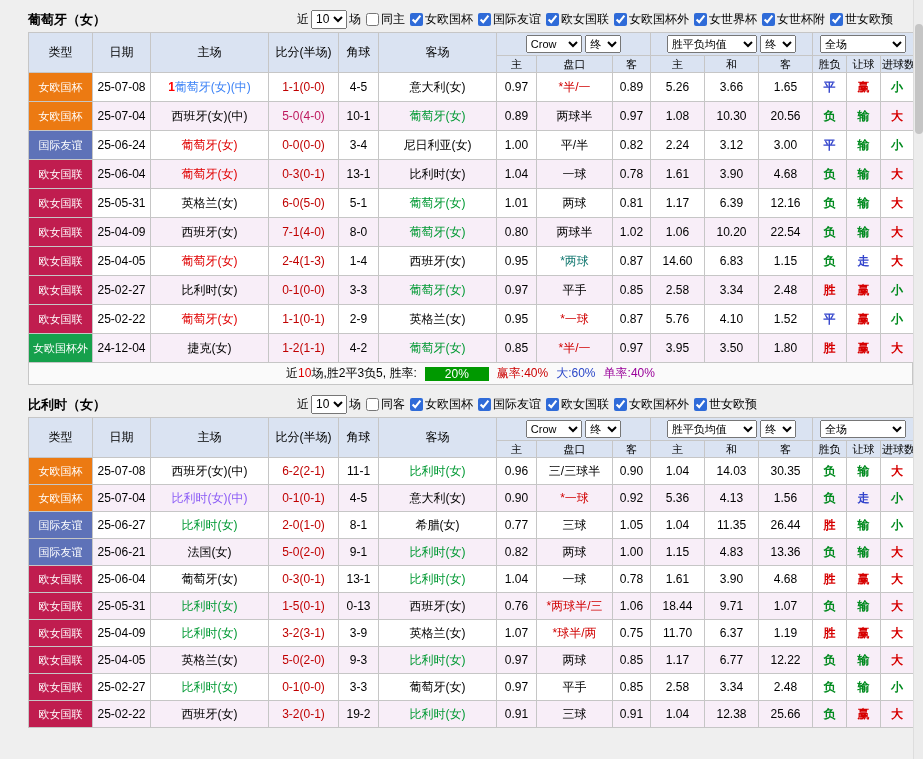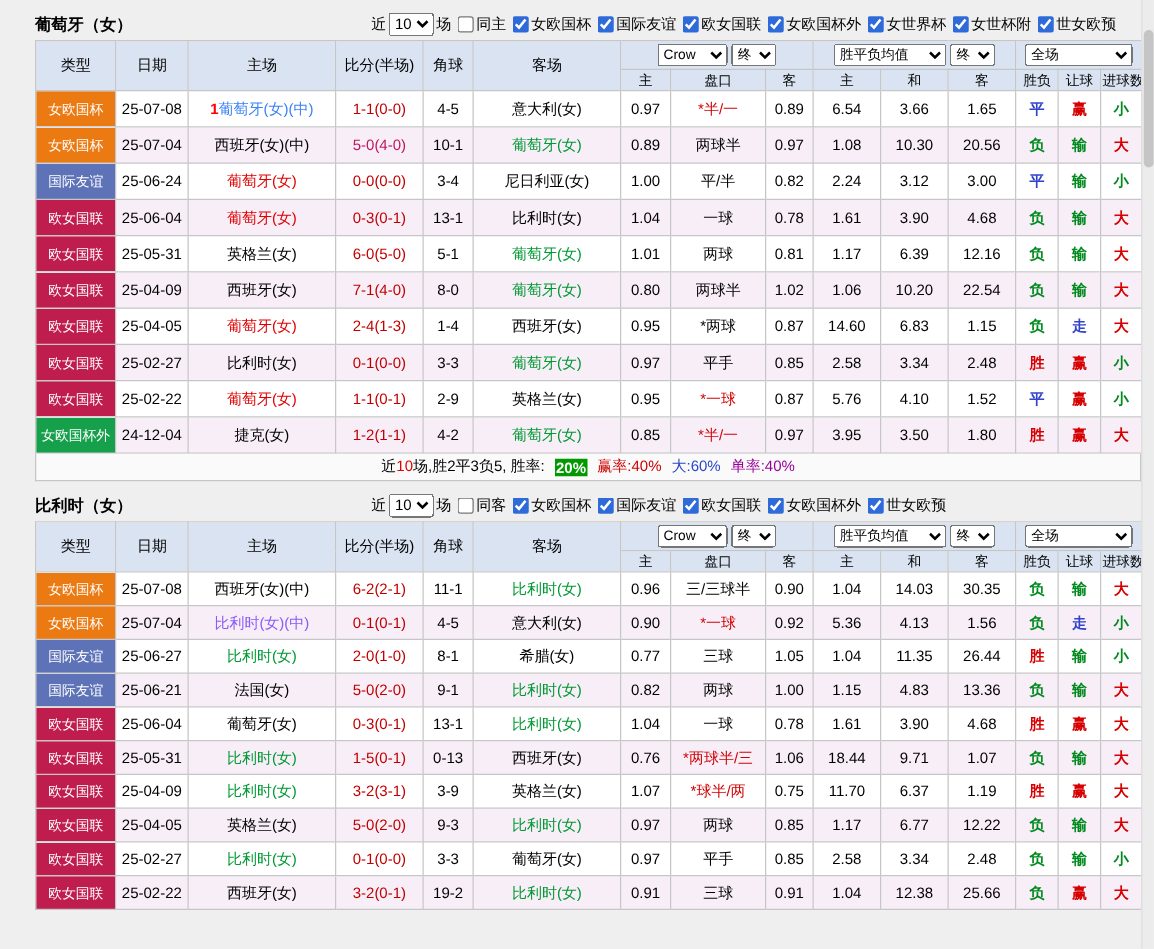--- a/index.html
+++ b/index.html
@@ -48,21 +48,21 @@
   td.res { font-weight: bold; }
   .sel { font-size: 11px; height: 18px; }
   .sel-co { width: 56px; } .sel-p { width: 36px; } .sel-eu { width: 90px; } .sel-sc { width: 86px; }
 
   
   .summary {
     width: 885px; margin-left: 28px; height: 22px;
     background: #fafafa; border: 1px solid #c6c6c6; border-top: 0;
     display: flex; align-items: center; justify-content: center; gap: 8px; font-size: 12px;
   }
-  .rate-badge { padding: 0 1px; font-weight: bold; }
+  .rate-badge { padding: 0 20px; font-weight: normal; }
 
   
   .scrollbar { position: absolute; right: 0; top: 0; width: 10px; height: 759px; background: #ececec; border-left: 1px solid #ddd; }
   .scrollbar .thumb { position: absolute; left: 1px; top: 24px; width: 8px; height: 110px; background: #c5c5c5; border-radius: 4px; }
 </style>
 </head>
 <body>
 
 <div class="page">
 
@@ -162,21 +162,21 @@
         <tr>
           <td class="type" style="background:#ec7a12">女欧国杯</td>
           <td>25-07-08</td>
           <td class="team"><span style="color:#ff0000;font-weight:bold">1</span><span style="color:#3b82f6">葡萄牙(女)(中)</span></td>
           <td class="score" style="color:#c00000">1-1(0-0)</td>
           <td>4-5</td>
           <td class="team"><span>意大利(女)</span></td>
           <td>0.97</td>
           <td style="color:#d00000">*半/一</td>
           <td>0.89</td>
-          <td>6.54</td>
+          <td>5.26</td>
           <td>3.66</td>
           <td>1.65</td>
           <td class="res" style="color:#3344cc">平</td>
           <td class="res" style="color:#d60000">赢</td>
           <td class="res" style="color:#008a1e">小</td>
         </tr>
         <tr>
           <td class="type" style="background:#ec7a12">女欧国杯</td>
           <td>25-07-04</td>
           <td class="team"><span>西班牙(女)(中)</span></td>
@@ -262,21 +262,21 @@
           <td class="res" style="color:#d60000">大</td>
         </tr>
         <tr>
           <td class="type" style="background:#c01d4f">欧女国联</td>
           <td>25-04-05</td>
           <td class="team"><span style="color:#e00000">葡萄牙(女)</span></td>
           <td class="score" style="color:#c00000">2-4(1-3)</td>
           <td>1-4</td>
           <td class="team"><span>西班牙(女)</span></td>
           <td>0.95</td>
-          <td style="color:#000000">*两球</td>
+          <td style="color:#0f766e">*两球</td>
           <td>0.87</td>
           <td>14.60</td>
           <td>6.83</td>
           <td>1.15</td>
           <td class="res" style="color:#008a1e">负</td>
           <td class="res" style="color:#3344cc">走</td>
           <td class="res" style="color:#d60000">大</td>
         </tr>
         <tr>
           <td class="type" style="background:#c01d4f">欧女国联</td>

